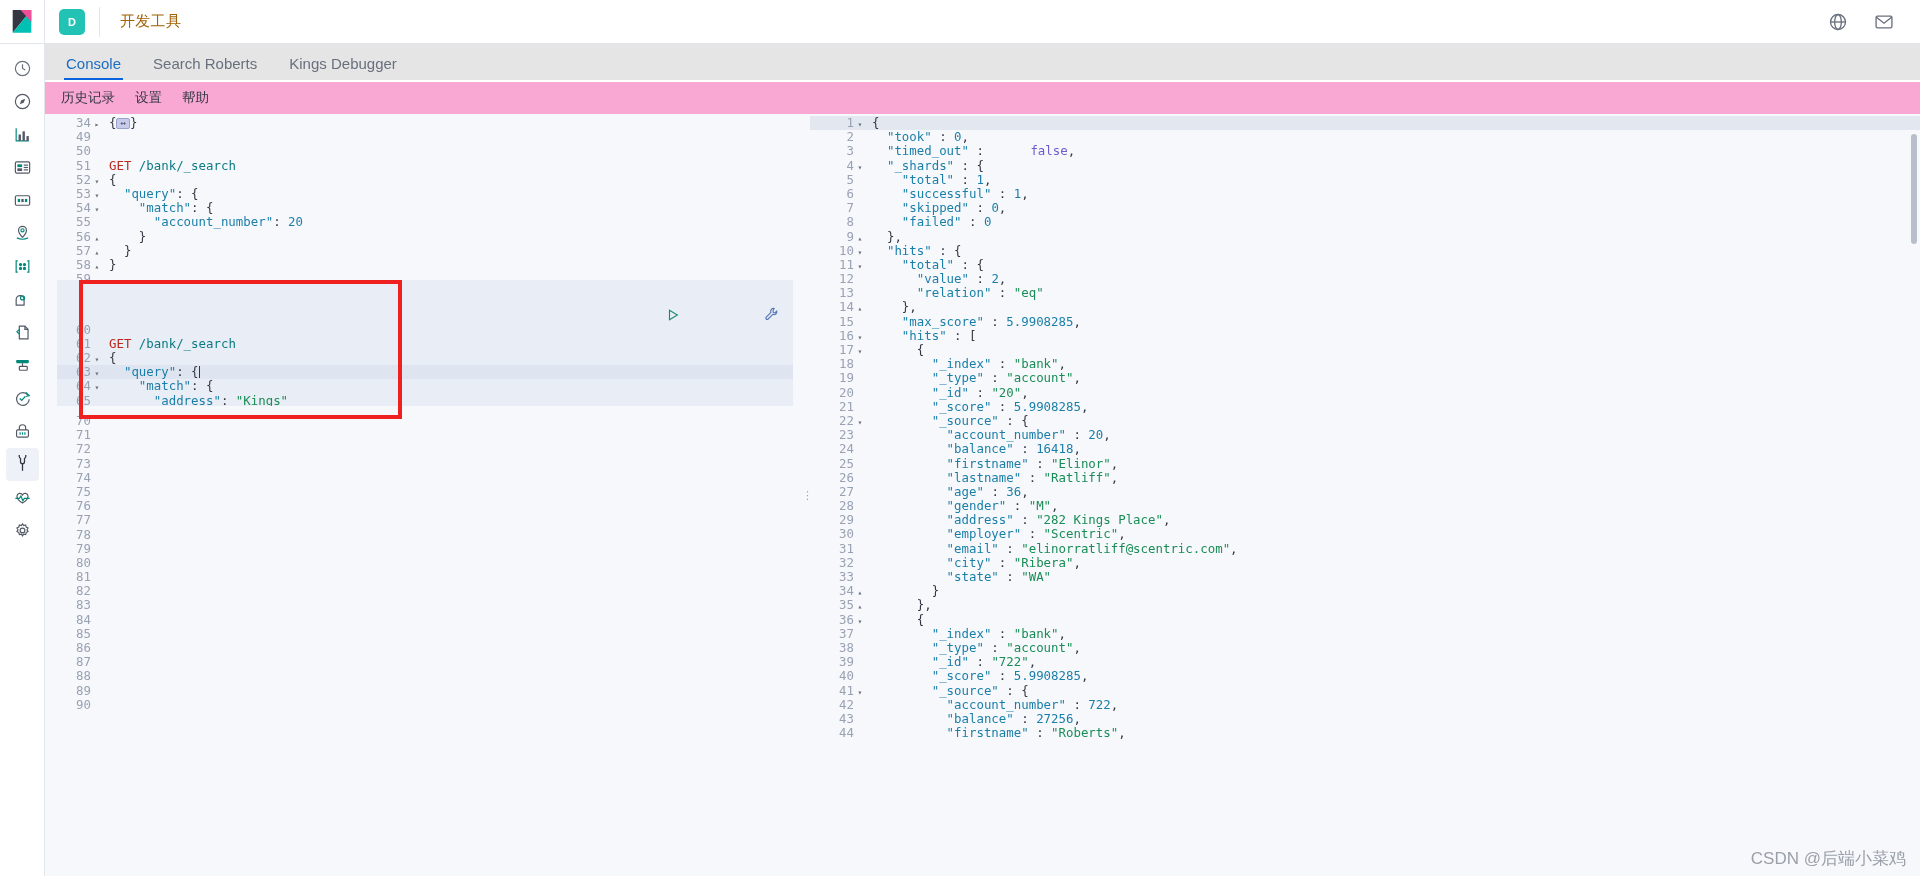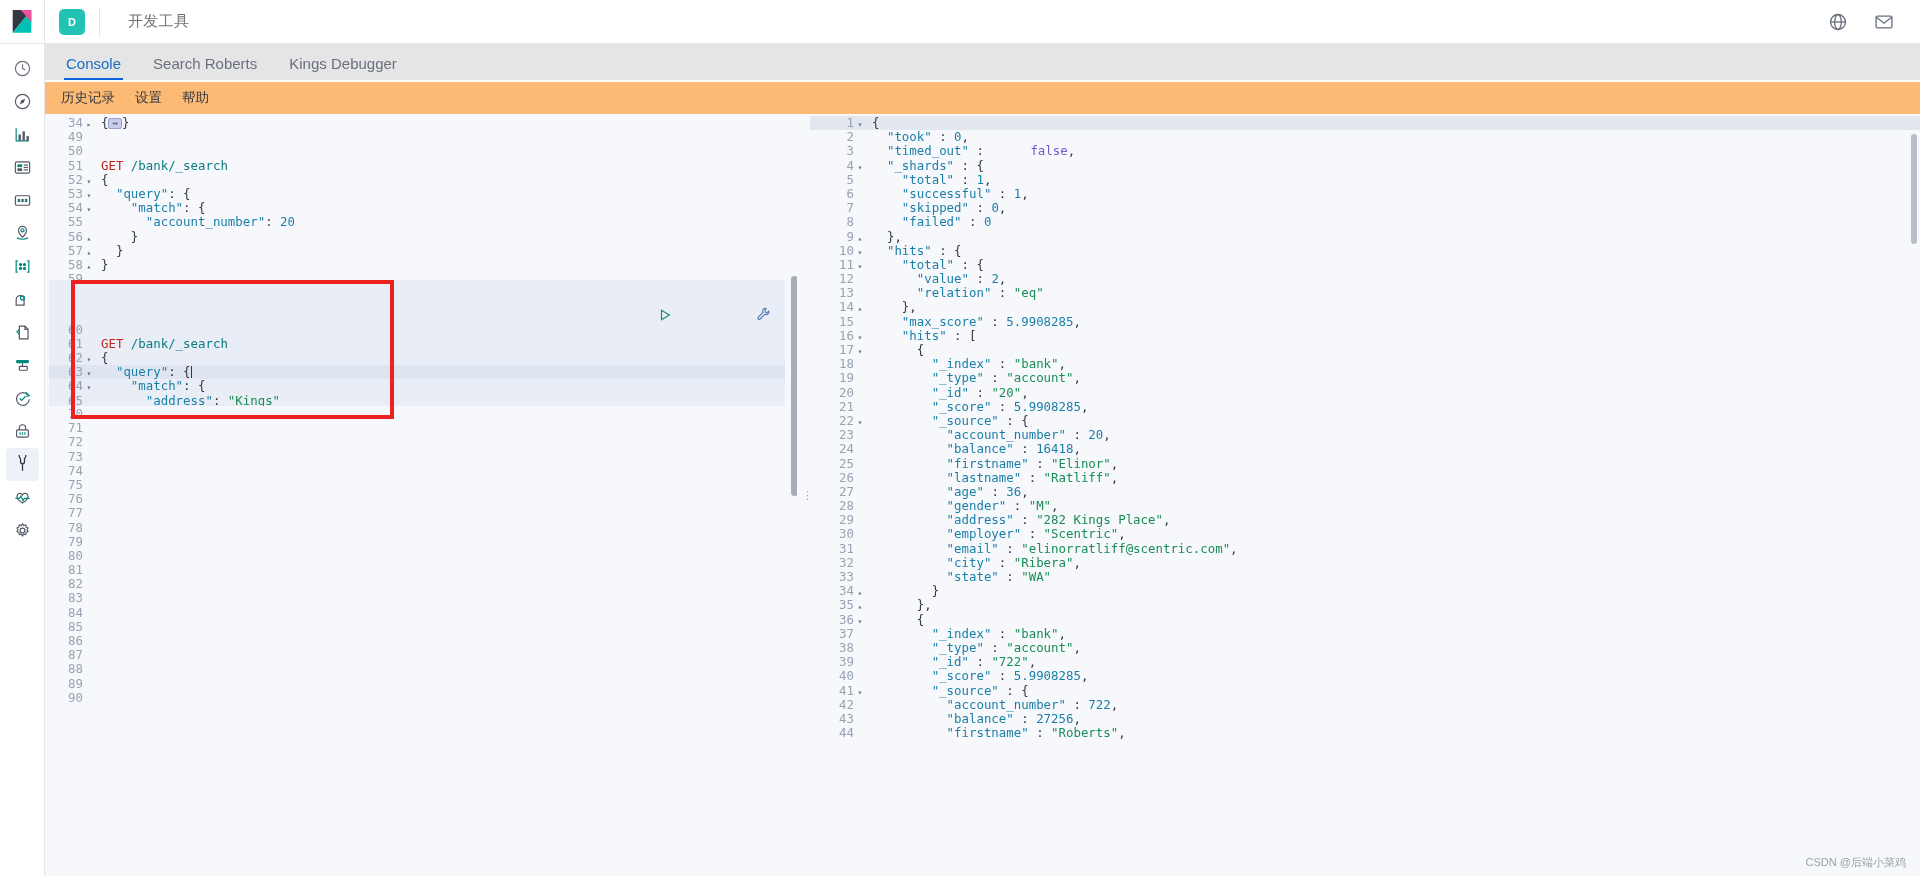--- a/index.html
+++ b/index.html
@@ -35,23 +35,23 @@
     color: #ffffff;
     font-size: 11px; font-weight: bold;
     display: flex; align-items: center; justify-content: center;
     letter-spacing: .2px;
   }
   .topbar-sep {
     width: 1px; height: 30px; background: #e3e6eb;
     margin-left: 14px; margin-right: 0;
   }
   .app-title {
-    margin-left: 28px;
+    margin-left: 20px;
     font-size: 15px;
-    color: #737373;
+    color: #a16207;
     letter-spacing: .3px;
   }
   .topbar-right {
     margin-left: auto;
     display: flex; align-items: center;
     gap: 26px; padding-right: 26px;
   }
   .topbar-right .tb-ico { width: 20px; height: 20px; color: #69707d; cursor: pointer; }
   .topbar-right .tb-ico svg { display: block; width: 20px; height: 20px; }
 
@@ -98,21 +98,21 @@
   .tab.active::after {
     content: "";
     position: absolute; left: 14px; right: 14px; bottom: 0;
     height: 2px; background: #0b64dd;
   }
 
   
   .console-menu {
     position: absolute; top: 82px; left: 45px;
     width: 1875px; height: 32px;
-    background: #fdba74;
+    background: #f9a8d4;
     display: flex; align-items: center;
     padding-left: 6px;
     z-index: 10;
   }
   .cmenu-item {
     padding: 0 10px;
     font-size: 13.5px;
     color: #343741;
     cursor: pointer;
   }
@@ -123,21 +123,21 @@
     width: 1875px; height: 762px;
     background: #f7f8fc;
     z-index: 5;
     overflow: hidden;
   }
   .pane {
     position: absolute; top: 0;
     height: 762px;
     overflow: hidden;
   }
-  .pane-left  { left: 4px;   width: 750px; background: #f7f8fc; }
+  .pane-left  { left: 12px;   width: 750px; background: #f7f8fc; }
   .pane-right { left: 765px; width: 1110px; background: #f7f8fc; }
 
   .splitter {
     position: absolute; left: 752px; top: 0;
     width: 12px; height: 762px;
     background: #f7f8fc;
     display: flex; align-items: center; justify-content: center;
     cursor: col-resize;
     z-index: 9;
   }
@@ -208,21 +208,21 @@
     display: flex; align-items: center; gap: 9px;
     z-index: 4;
   }
   .req-actions .ic { cursor: pointer; display: block; }
 
   
   .editor-rest {
     position: absolute; left: 0; top: 292px;
     width: 736px; height: 470px;
     background: #f7f8fc;
-    padding-top: 1px;
+    padding-top: 8px;
   }
 
   
   .red-box {
     position: absolute;
     left: 22px; top: 166px;
     width: 323px; height: 139px;
     border: 4px solid #ef2020;
     z-index: 8;
     pointer-events: none;
@@ -252,21 +252,21 @@
     width: 6px; height: 110px;
     background: #b8bfca;
     border-radius: 3px;
     z-index: 7;
   }
 
   
   .watermark {
     position: absolute;
     right: 14px; bottom: 6px;
-    font-size: 11px;
+    font-size: 17px;
     color: #9aa0aa;
     z-index: 30;
     -webkit-user-select: none; user-select: none;
   }
 </style>
 </head>
 <body>
 
 <div class="topbar">
   <div class="logo-cell">

